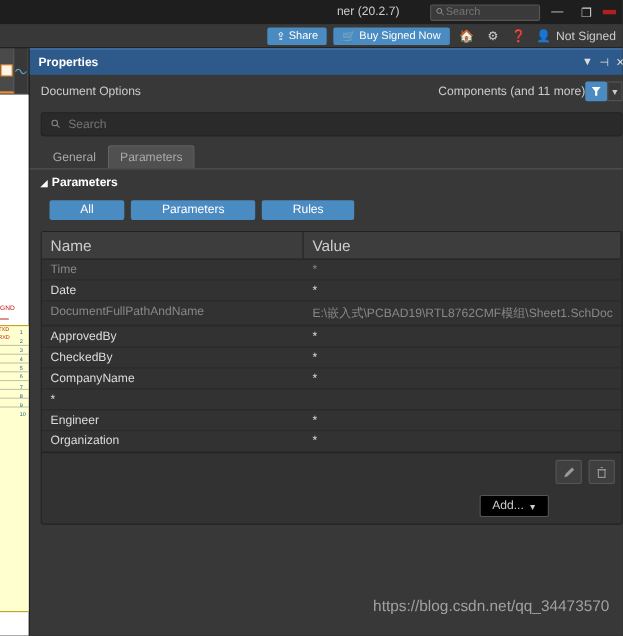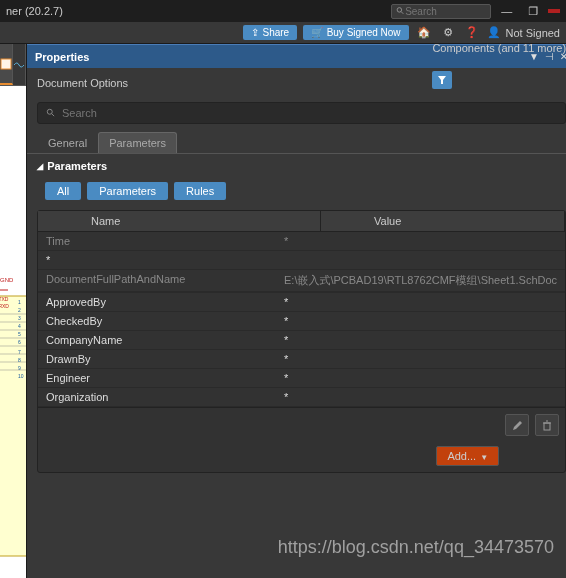--- a/index.html
+++ b/index.html
@@ -1,18 +1,18 @@
 <!DOCTYPE html>
 <html><head>
 <meta charset="utf-8">
 <style>
 * { margin: 0; padding: 0; box-sizing: border-box; font-family: "Segoe UI", Arial, sans-serif; }
 body { width: 566px; height: 578px; background: #2d2d2d; overflow: hidden; position: relative; }
 
-.titlebar { height: 22px; background: #1e1e1e; display: flex; align-items: center; justify-content: space-between; padding: 0 6px; }
+.titlebar { height: 22px; background: #1e1e1e; display: flex; align-items: center; justify-content: flex-end; padding: 0 6px; gap: 28px; }
 .titlebar-title { color: #ccc; font-size: 11px; }
 .titlebar-right { display: flex; align-items: center; gap: 4px; }
 .search-box { background: #3a3a3a; border: 1px solid #555; border-radius: 2px; display: flex; align-items: center; padding: 1px 4px; width: 100px; }
 .search-box input { background: transparent; border: none; color: #ccc; font-size: 10px; width: 100%; outline: none; }
 .win-btn { color: #ccc; font-size: 11px; padding: 0 6px; cursor: pointer; }
 .win-close { background: #b02020; padding: 2px 6px; }
 
 .toolbar { height: 22px; background: #383838; display: flex; align-items: center; justify-content: flex-end; gap: 6px; padding: 0 6px; border-bottom: 1px solid #1a1a1a; }
 .tb-btn { background: #4a8bc2; color: #fff; font-size: 10px; padding: 2px 8px; border-radius: 2px; cursor: pointer; display: flex; align-items: center; gap: 3px; }
 .tb-icon { color: #ccc; font-size: 11px; padding: 0 3px; cursor: pointer; }
@@ -26,57 +26,57 @@
 .left-content { flex: 1; background: #fff; overflow: hidden; position: relative; }
 .left-content svg { position: absolute; top: 0; left: -10px; }
 
 .panel { flex: 1; background: #383838; display: flex; flex-direction: column; border-left: 1px solid #1a1a1a; }
 .panel-header { height: 24px; background: #2d5a8a; display: flex; align-items: center; justify-content: space-between; padding: 0 8px; border-top: 1px solid #4a7db8; }
 .panel-title { color: #fff; font-size: 11px; font-weight: 600; }
 .panel-ctrls { display: flex; gap: 6px; color: #ddd; font-size: 10px; }
 .panel-ctrls span { cursor: pointer; }
 
 .doc-opts { height: 30px; display: flex; align-items: center; justify-content: space-between; padding: 6px 10px; color: #ccc; font-size: 11px; }
-.dd-pill { display: flex; align-items: flex-start; gap: 17px; flex-direction: column; }
+.dd-pill { display: flex; align-items: center; gap: 0; }
 .filter-btn { background: #4a8bc2; color: #fff; width: 20px; height: 18px; display: flex; align-items: center; justify-content: center; border-radius: 2px; font-size: 9px; cursor: pointer; }
 .dd-chevron { background: #3a3a3a; border: 1px solid #555; width: 14px; height: 18px; display: flex; align-items: center; justify-content: center; color: #ccc; font-size: 8px; cursor: pointer; }
 
 .panel-search { margin: 4px 10px 8px; background: #2a2a2a; border: 1px solid #222; border-radius: 3px; display: flex; align-items: center; padding: 4px 8px; gap: 6px; }
 .panel-search input { flex: 1; background: transparent; border: none; color: #ccc; font-size: 11px; outline: none; }
 
 .tabs-row { display: flex; padding: 0 10px; gap: 0; border-bottom: 1px solid #555; }
 .tabx { padding: 4px 10px; color: #aaa; font-size: 11px; border: 1px solid transparent; border-bottom: none; cursor: pointer; }
 .tabx.sel { background: #505050; border-color: #666; border-radius: 3px 3px 0 0; }
 
 .section-hdr { display: flex; align-items: center; gap: 4px; padding: 6px 10px 4px; color: #fff; font-size: 11px; font-weight: 600; }
 .section-hdr .tri { font-size: 8px; }
 
 .pill-row { display: flex; gap: 6px; padding: 6px 18px 10px; }
-.pill { padding: 3px 12px; border-radius: 2px; font-size: 11px; color: #fff; background: #505050; cursor: pointer; }
+.pill { padding: 3px 28px; border-radius: 2px; font-size: 11px; color: #fff; background: #505050; cursor: pointer; }
 .pill.on { background: #4a8bc2; }
 
 .grid-wrap { margin: 0 10px; border: 1px solid #222; border-radius: 3px; background: #323232; }
 .grid-head { display: flex; background: #3d3d3d; border-bottom: 1px solid #222; }
-.gh-cell { padding: 4px 8px; color: #ccc; font-size: 11px; border-right: 1px solid #222; margin-left: 45px; }
+.gh-cell { padding: 4px 8px; color: #ccc; font-size: 14px; border-right: 1px solid #222; }
 .gh-name { width: 238px; }
 .gh-value { flex: 1; }
 .grid-body { max-height: 216px; overflow-y: auto; }
 .grid-body::-webkit-scrollbar { width: 8px; }
 .grid-body::-webkit-scrollbar-thumb { background: #5a5a5a; border-radius: 3px; }
 .grid-row { display: flex; border-bottom: 1px solid #2a2a2a; }
 .gc { padding: 3px 8px; font-size: 11px; color: #888; }
 .gc-name { width: 238px; }
 .gc-value { flex: 1; white-space: nowrap; overflow: hidden; text-overflow: ellipsis; }
 .grid-row.hl .gc { color: #ddd; }
 
 .grid-footer { display: flex; justify-content: flex-end; gap: 6px; padding: 6px; border-top: 1px solid #222; }
-.ft-btn { background: #c2410c; border: 1px solid #555; border-radius: 2px; color: #ccc; font-size: 11px; padding: 3px 10px; cursor: pointer; display: flex; align-items: flex-end; gap: 4px; margin-top: 32px; }
+.ft-btn { background: #000000; border: 1px solid #555; border-radius: 2px; color: #ccc; font-size: 11px; padding: 3px 10px; cursor: pointer; display: flex; align-items: flex-end; gap: 4px; margin-top: 32px; }
 .ft-icon { background: #3f3f3f; border: 1px solid #555; border-radius: 2px; color: #888; width: 24px; height: 22px; display: flex; align-items: center; justify-content: center; font-size: 11px; cursor: pointer; }
 
-.watermark { position: absolute; bottom: 20px; right: 12px; color: #bbb; font-size: 18px; opacity: 0.8; pointer-events: none; }
+.watermark { position: absolute; bottom: 20px; right: 12px; color: #bbb; font-size: 14px; opacity: 0.8; pointer-events: none; }
 
 .srch-icon { width: 10px; height: 10px; }
 </style>
 </head>
 <body>
 
 <div class="titlebar">
   <span class="titlebar-title">ner (20.2.7)</span>
   <div class="titlebar-right">
     <div class="search-box">
@@ -208,20 +208,21 @@
       <div class="grid-head">
         <div class="gh-cell gh-name">Name</div>
         <div class="gh-cell gh-value">Value</div>
       </div>
       <div class="grid-body" id="grid-body">
           <div class="grid-row">
             <div class="gc gc-name">Time</div>
             <div class="gc gc-value">*</div>
           </div>
           <div class="grid-row hl">
+            <div class="gc gc-name">Date</div>
             <div class="gc gc-value">*</div>
           </div>
           <div class="grid-row">
             <div class="gc gc-name">DocumentFullPathAndName</div>
             <div class="gc gc-value">E:\嵌入式\PCBAD19\RTL8762CMF模组\Sheet1.SchDoc</div>
           </div>
           <div class="grid-row">
           </div>
           <div class="grid-row hl">
             <div class="gc gc-name">ApprovedBy</div>
@@ -229,21 +230,20 @@
           </div>
           <div class="grid-row hl">
             <div class="gc gc-name">CheckedBy</div>
             <div class="gc gc-value">*</div>
           </div>
           <div class="grid-row hl">
             <div class="gc gc-name">CompanyName</div>
             <div class="gc gc-value">*</div>
           </div>
           <div class="grid-row hl">
-            <div class="gc gc-name">DrawnBy</div>
             <div class="gc gc-value">*</div>
           </div>
           <div class="grid-row hl">
             <div class="gc gc-name">Engineer</div>
             <div class="gc gc-value">*</div>
           </div>
           <div class="grid-row hl">
             <div class="gc gc-name">Organization</div>
             <div class="gc gc-value">*</div>
           </div>

